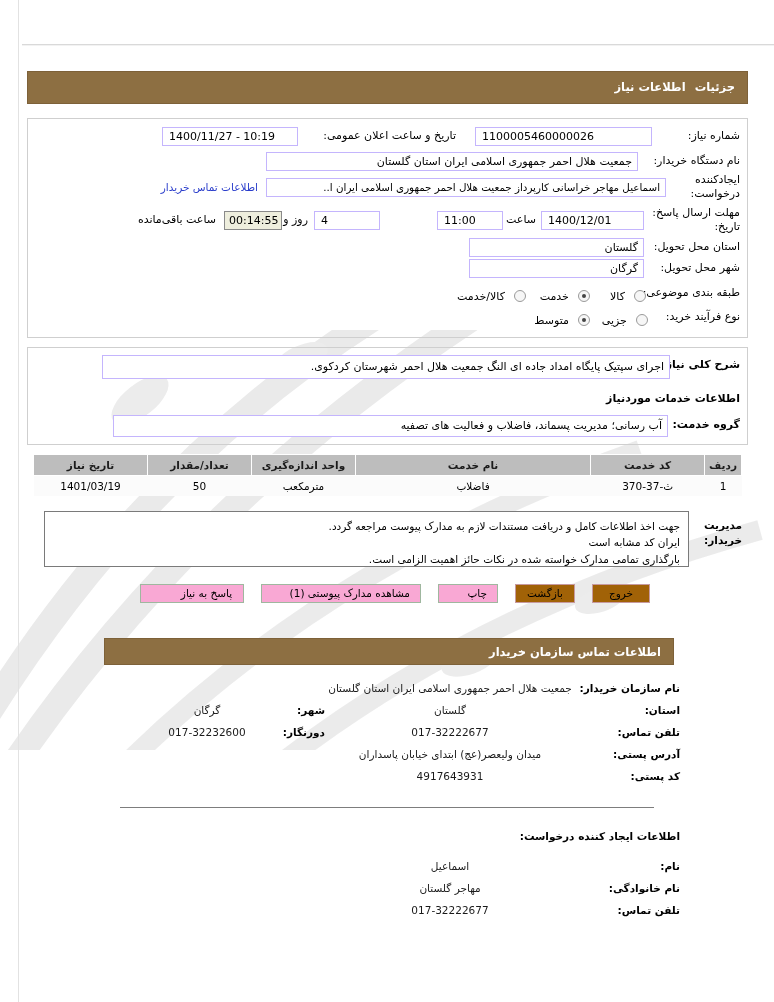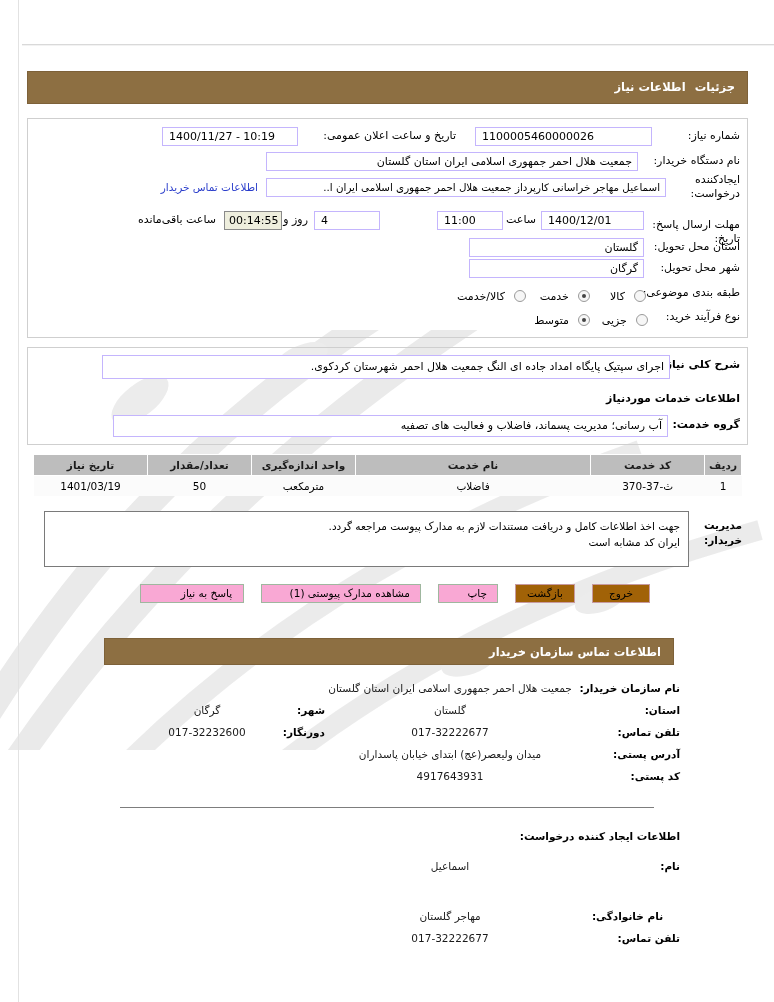--- a/index.html
+++ b/index.html
@@ -217,21 +217,21 @@
     <div style="position:absolute; left:27px; top:173px; width:721px;">
       <div style="position:absolute; right:8px; top:0px; width:68px; line-height:1.3;" class="lbl">
         <div>ایجادکننده</div>
         <div>درخواست:</div>
       </div>
       <div class="fld" style="position:absolute; right:82px; top:5px; width:400px; font-size:10.3px;">اسماعیل مهاجر خراسانی کارپرداز جمعیت هلال احمر جمهوری اسلامی ایران ا..</div>
       <a class="link" style="position:absolute; right:490px; top:8px;">اطلاعات تماس خریدار</a>
     </div>
 
     <div style="position:absolute; left:27px; top:206px; width:721px;">
-      <div style="position:absolute; right:8px; top:12px; width:90px; line-height:1.3;margin-left:28px;" class="lbl">
+      <div style="position:absolute; right:8px; top:0px; width:90px; line-height:1.3;margin-left:28px;" class="lbl">
         <div>مهلت ارسال پاسخ:</div>
         <div>تاریخ:</div>
       </div>
       <div class="fld numright" style="position:absolute; right:104px; top:5px; width:103px;">1400/12/01</div>
       <div class="inline-t" style="position:absolute; right:212px; top:7px;">ساعت</div>
       <div class="fld numright" style="position:absolute; right:245px; top:5px; width:66px;">11:00</div>
       <div class="fld numright" style="position:absolute; right:368px; top:5px; width:66px;">4</div>
       <div class="inline-t" style="position:absolute; right:440px; top:7px;">روز و</div>
       <div class="timer" style="position:absolute; right:466px; top:5px; width:58px;">00:14:55</div>
       <div class="inline-t" style="position:absolute; right:532px; top:7px;">ساعت باقی‌مانده</div>
@@ -314,20 +314,21 @@
       </table>
     </div>
 
     <div style="position:absolute; right:32px; top:518px; width:56px; line-height:1.45; font-size:10.5px; font-weight:bold;">
       <div>مدیریت</div>
       <div>خریدار:</div>
     </div>
     <div class="notes-box" style="position:absolute; left:44px; top:511px; width:645px; height:56px;">
       <div>جهت اخذ اطلاعات کامل و دریافت مستندات لازم به مدارک پیوست مراجعه گردد.</div>
       <div>ایران کد مشابه است</div>
+      <div>بارگذاری تمامی مدارک خواسته شده در نکات حائز اهمیت الزامی است.</div>
     </div>
 
     <div style="position:absolute; left:140px; top:584px; width:510px; display:flex; flex-direction:row; justify-content:space-between; align-items:center;">
       <div class="btn pink" style="width:58px;">خروج</div>
       <div class="btn pink" style="width:60px;">بازگشت</div>
       <div class="btn green" style="width:60px;">چاپ</div>
       <div class="btn green" style="width:160px;">مشاهده مدارک پیوستی (1)</div>
       <div class="btn green" style="width:104px;">پاسخ به نیاز</div>
     </div>
 
@@ -371,21 +372,21 @@
 
     <div style="position:absolute; left:104px; top:830px; width:576px;">
       <div style="font-size:10.5px; font-weight:bold; margin-bottom:18px; width:463px; text-align:right;">اطلاعات ایجاد کننده درخواست:</div>
 
       <div class="crow">
         <div class="ck" style="width:105px; text-align:right;">نام:</div>
         <div class="cv" style="width:250px; text-align:center;">اسماعیل</div>
       </div>
 
       <div class="crow">
-        <div class="ck" style="width:105px; text-align:center;margin-top:28px;">نام خانوادگی:</div>
+        <div class="ck" style="width:105px; text-align:right;">نام خانوادگی:</div>
         <div class="cv" style="width:250px; text-align:center;">مهاجر گلستان</div>
       </div>
 
       <div class="crow">
         <div class="ck" style="width:105px; text-align:right;">تلفن تماس:</div>
         <div class="cv" style="width:250px; text-align:center; direction:ltr;">017-32222677</div>
       </div>
     </div>
 
   </div>

